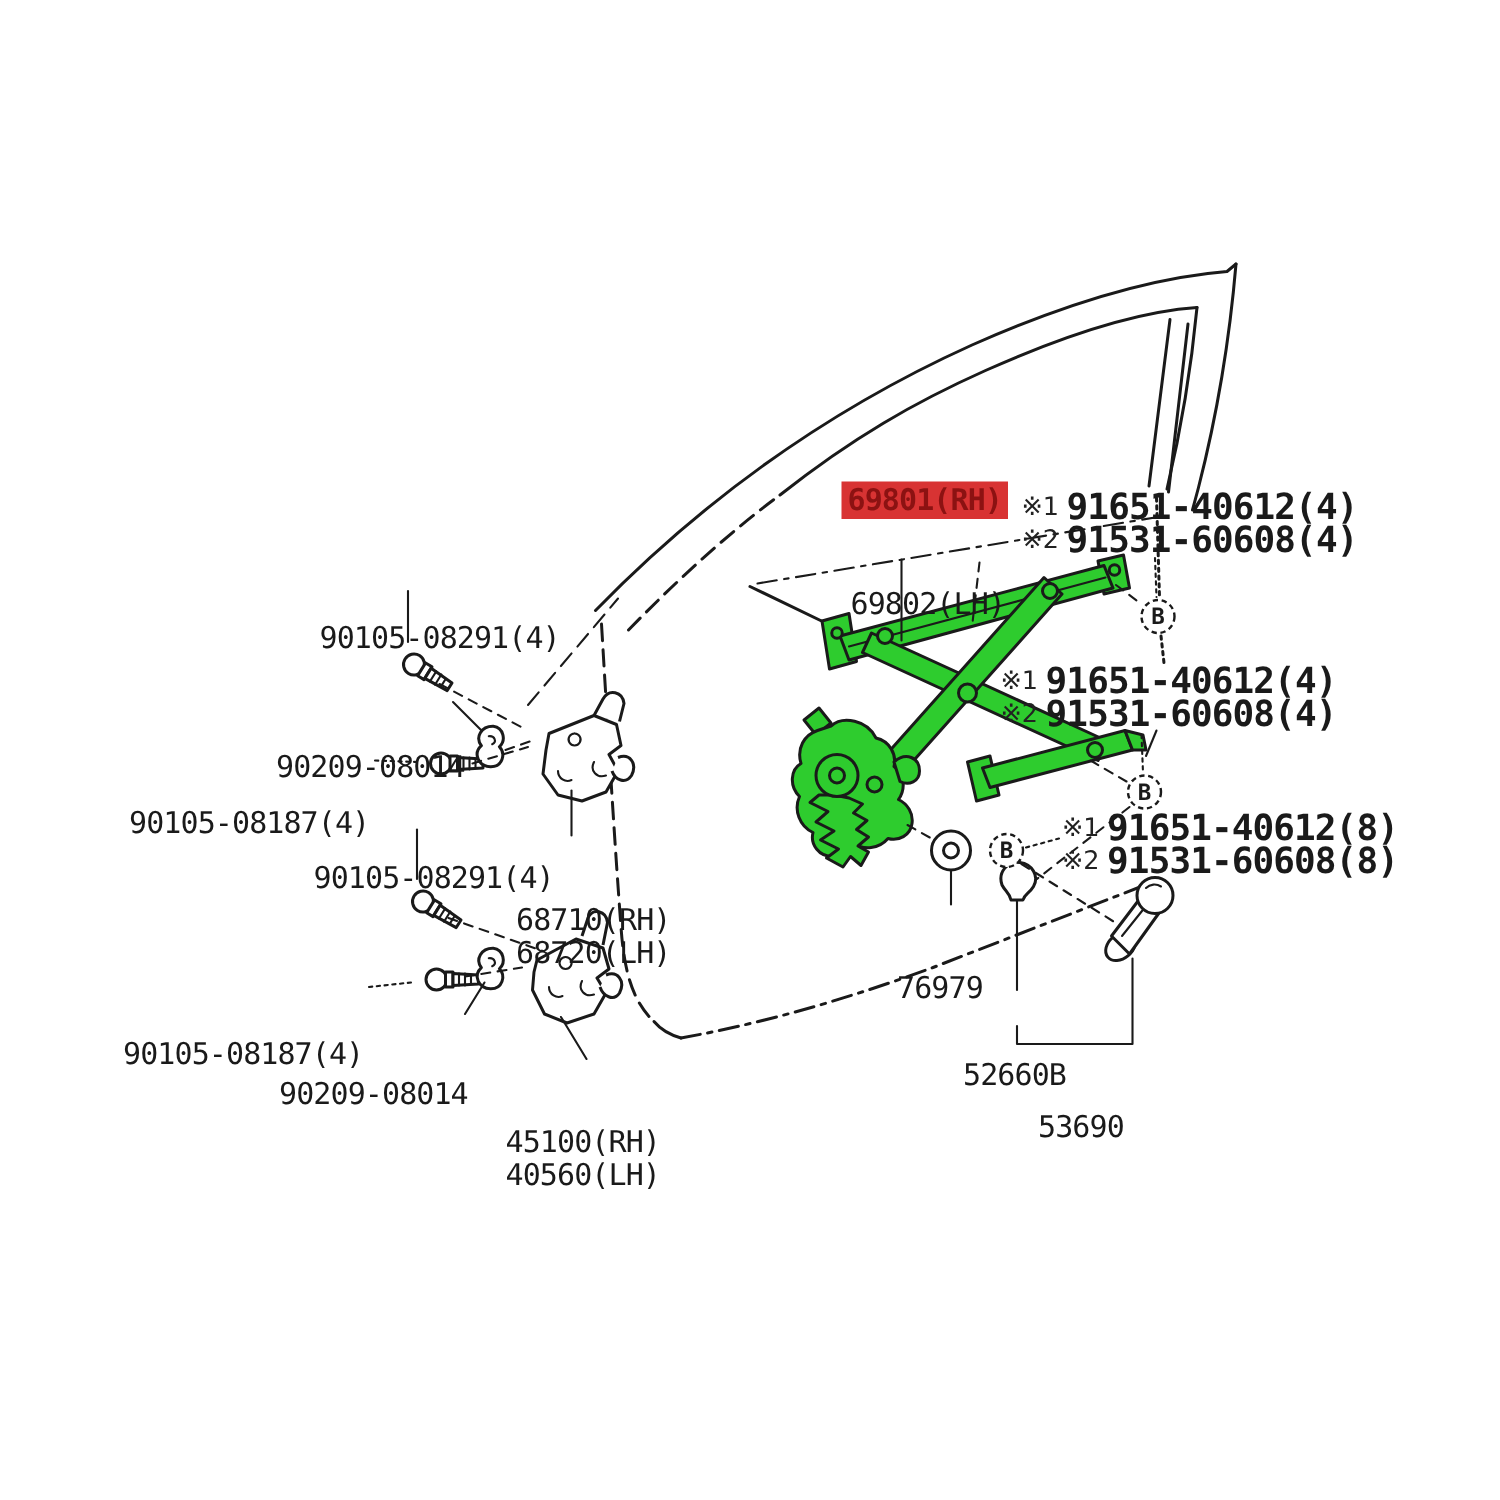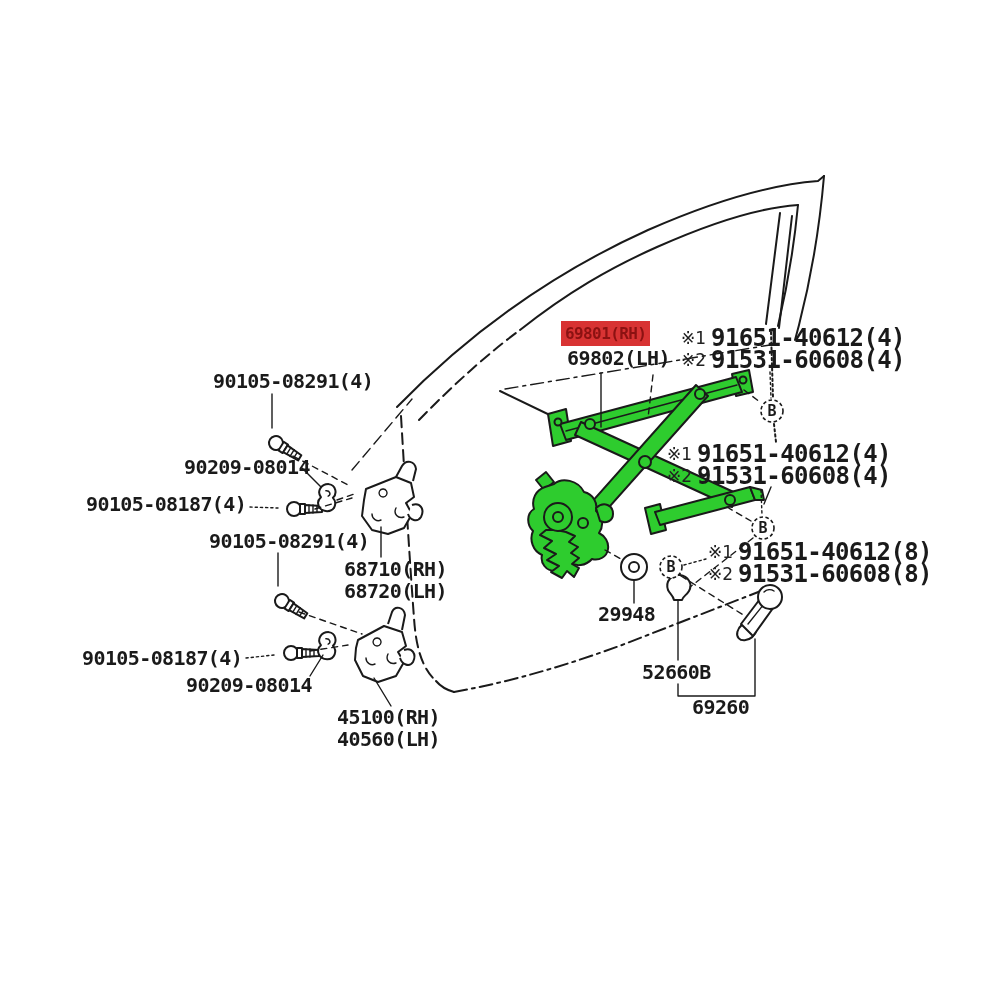--- a/index.html
+++ b/index.html
@@ -13,29 +13,29 @@
   .ln{fill:none;stroke:var(--line);stroke-width:2;stroke-linecap:round;stroke-linejoin:round;}
   .thin{stroke-width:1.4;}
   .dash{stroke-dasharray:11 6;}
   .dashdot{stroke-dasharray:13 5 3 5;}
   .dots{stroke-dasharray:2.2 3;}
   .shortdash{stroke-dasharray:6 5;}
   .wht{fill:#fff;stroke:var(--line);stroke-width:2;stroke-linejoin:round;}
   .grn{fill:var(--green);stroke:var(--line);stroke-width:2;stroke-linejoin:round;}
   .bmark{fill:#fff;stroke:var(--line);stroke-width:1.6;stroke-dasharray:3.5 2.5;}
   .btext{font:700 15px "DejaVu Sans Mono",monospace;fill:var(--line);}
-  .lbl{position:absolute;color:var(--line);font-weight:700;font-size:20px;
-    letter-spacing:-0.6px;white-space:nowrap;line-height:22px;}
+  .lbl{position:absolute;color:var(--line);font-weight:400;font-size:20px;
+    letter-spacing:-0.6px;white-space:nowrap;line-height:22px;margin-top:44px;}
   .lbl .sub{display:block;}
   .noteline{position:absolute;display:flex;align-items:flex-start;gap:5px;white-space:nowrap;}
   .refmark{font-family:"DejaVu Sans",sans-serif;font-weight:400;font-size:17px;
     color:var(--note);line-height:20px;}
   .notenum{font-weight:700;font-size:24px;letter-spacing:-0.6px;color:var(--line);line-height:20px;}
   .hl{position:absolute;background:var(--red-bg);color:var(--red-text);
-    font-weight:700;font-size:16px;letter-spacing:-0.6px;padding:1px 4px;line-height:23px;}
+    font-weight:700;font-size:20px;letter-spacing:-0.6px;padding:1px 4px;line-height:23px;}
 </style>
 </head>
 <body>
 
 <div class="canvas">
 
   <svg width="1000" height="1000" viewBox="0 0 1000 1000">
 
     <g>
       <path class="ln" d="M397,407 C470,332 555,272 648,230 C725,196 780,184 818,181 L824,176"></path>
@@ -245,17 +245,17 @@
 
   <div class="noteline" style="left:708px;top:542px">
     <span class="refmark">※1</span>
     <span class="notenum">91651-40612(8)</span>
   </div>
   <div class="noteline" style="left:708px;top:564px">
     <span class="refmark">※2</span>
     <span class="notenum">91531-60608(8)</span>
   </div>
 
-  <div class="lbl" style="left:598px;top:603px">29948</div>
+  <div class="lbl" style="left:598px;top:603px">76979</div>
   <div class="lbl" style="left:642px;top:661px">52660B</div>
-  <div class="lbl" style="left:692px;top:696px">69260</div>
+  <div class="lbl" style="left:692px;top:696px">53690</div>
 
 </div>
 
 </body></html>

